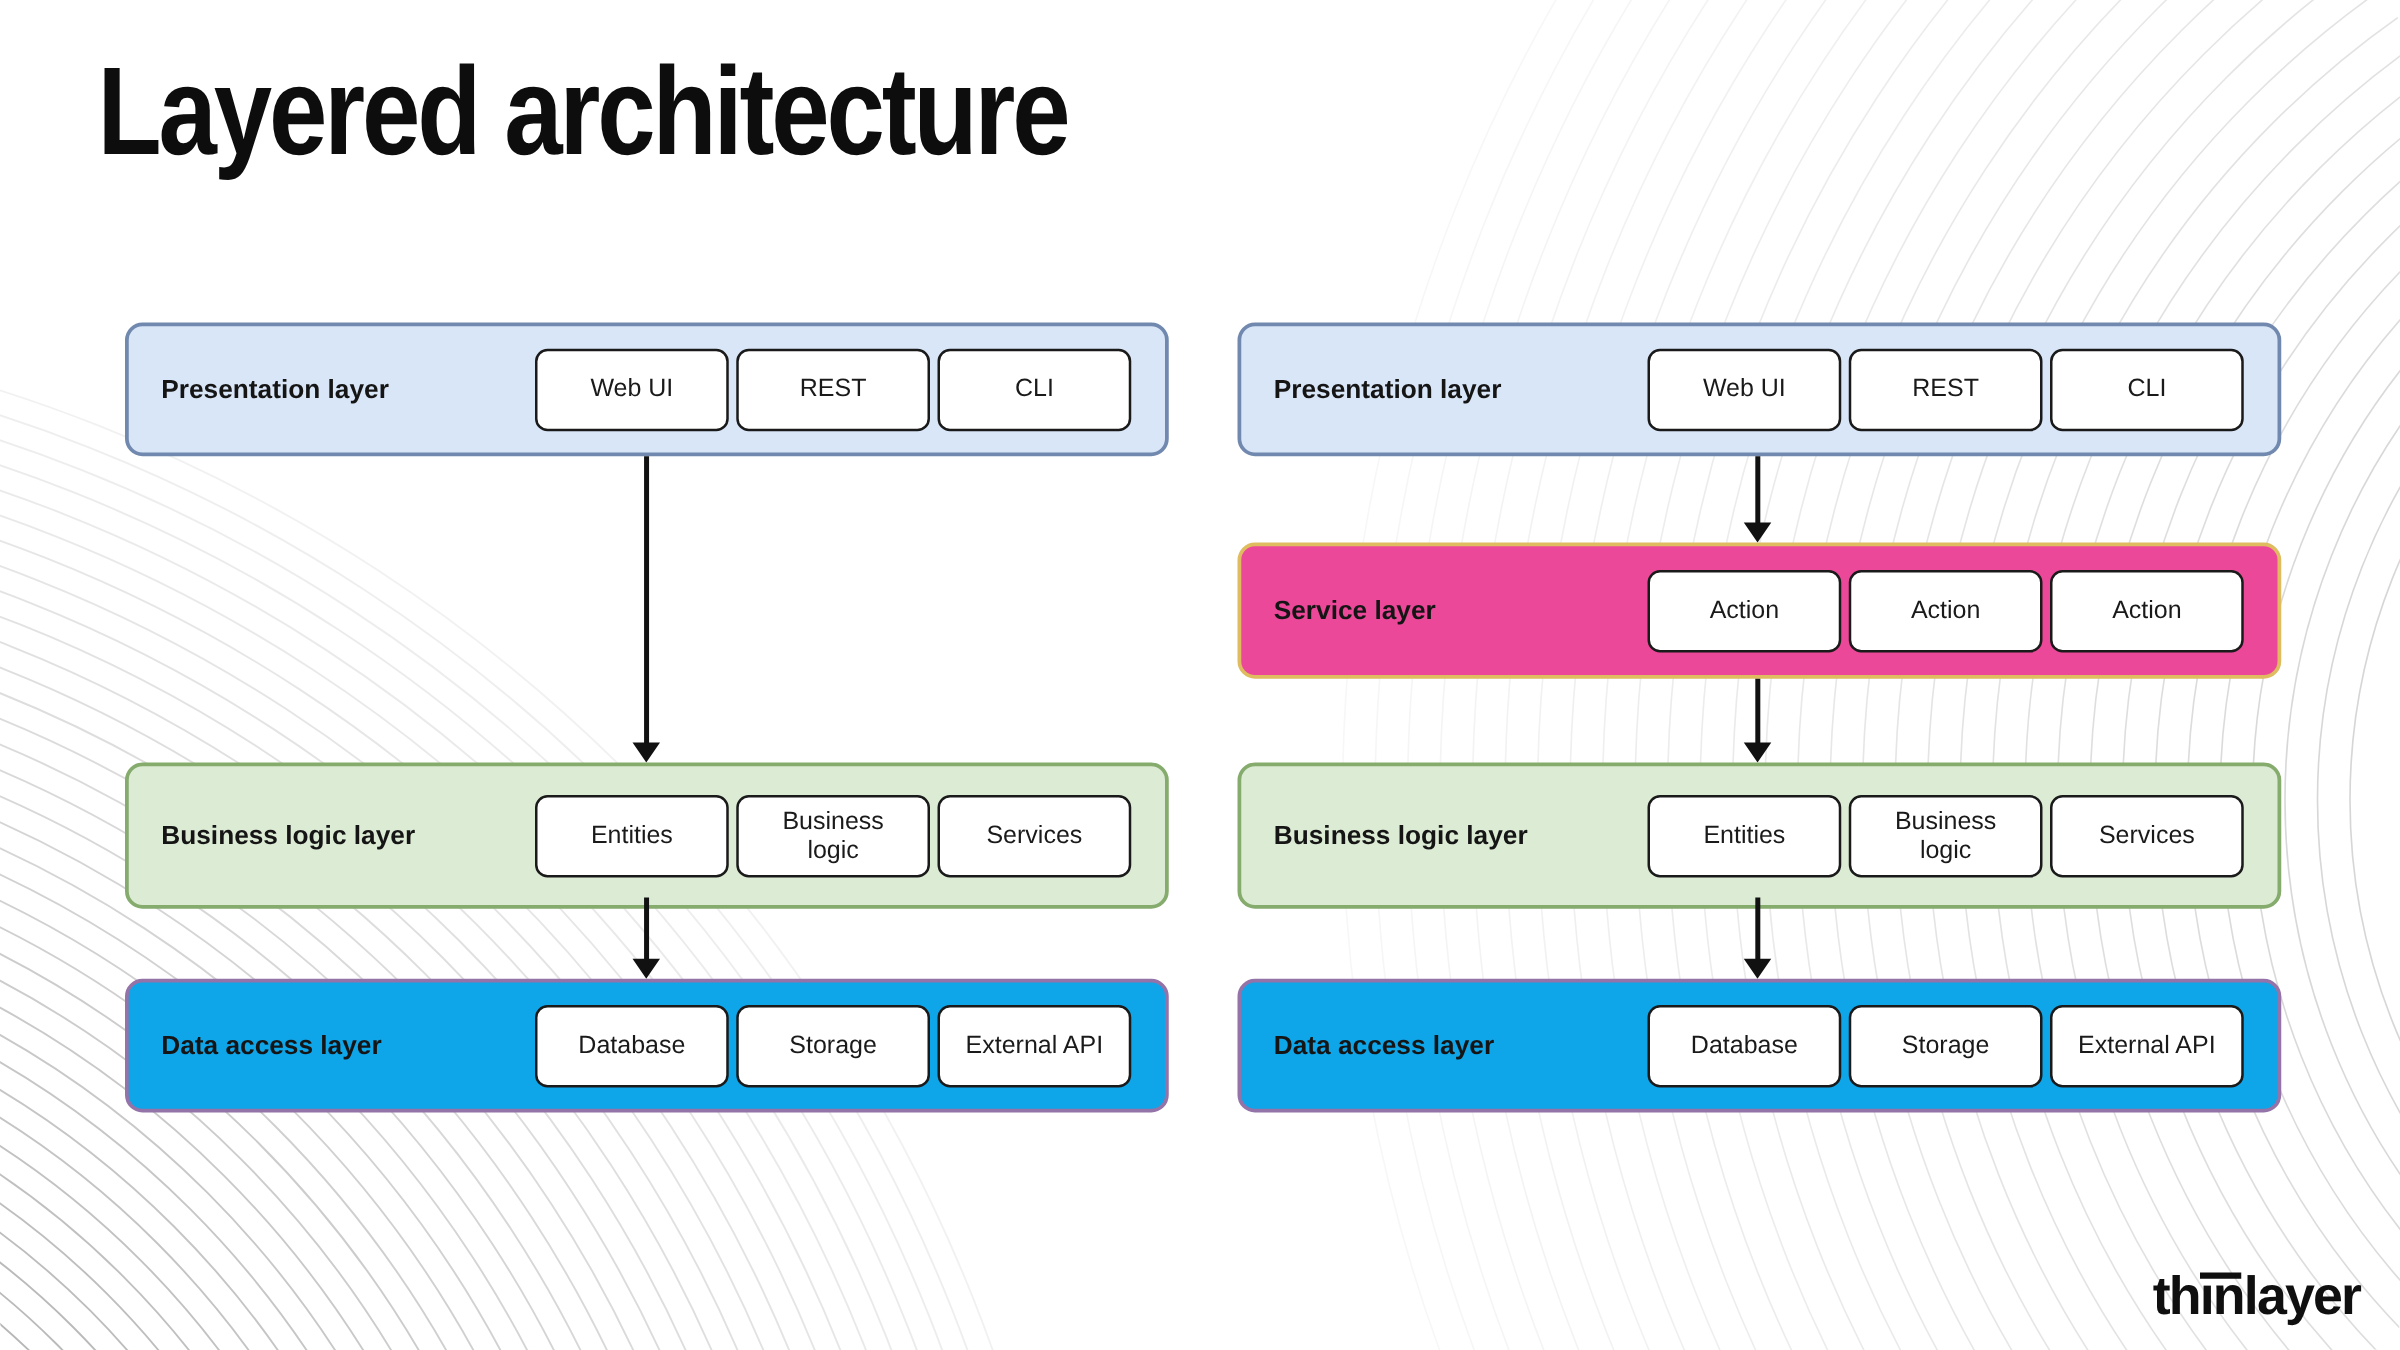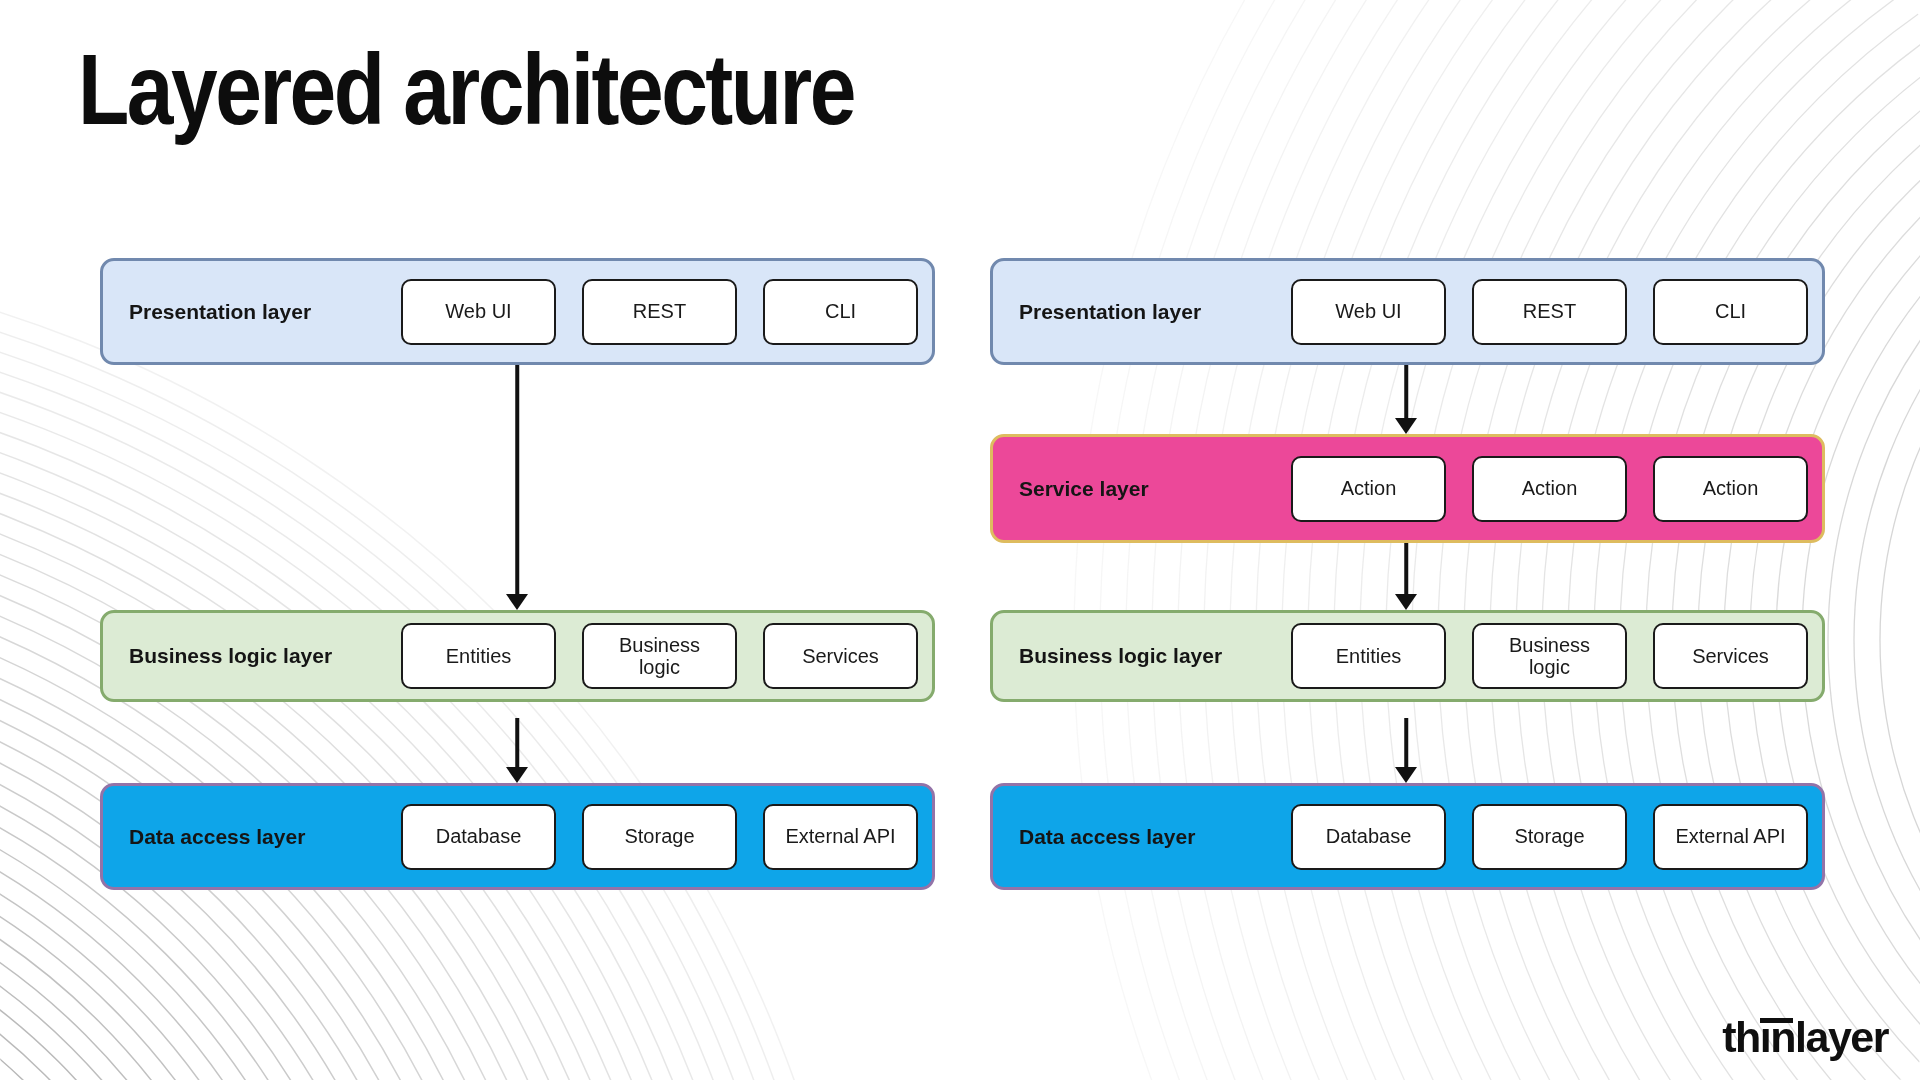--- a/index.html
+++ b/index.html
@@ -22,39 +22,39 @@
 
   .layer {
     position:absolute; left:0; width:835px; height:107px;
     border-radius:14px; border:3px solid #888; box-sizing:border-box;
     display:flex; align-items:center;
   }
   .layer-label {
     margin-left:26px; font-size:21px; font-weight:bold; color:#151515; white-space:nowrap;
   }
   .chips {
-    position:absolute; right:14px; top:50%; transform:translateY(-50%);
-    display:flex; gap:26px;
+    position:absolute; right:27px; top:50%; transform:translateY(-50%);
+    display:flex; gap:6px;
   }
   .chip {
     width:155px; height:66px; box-sizing:border-box;
     background:#ffffff; border:2.5px solid #1a1a1a; border-radius:10px;
     display:flex; align-items:center; justify-content:center;
     font-size:20px; line-height:1.12; text-align:center; color:#1a1a1a;
   }
   .chip span.narrow { display:inline-block; max-width:95px; }
 
   .c-blue   { background:#d9e6f8; border-color:#7189ae; }
   .c-yellow { background:#ec4899; border-color:#debc5f; }
   .c-green  { background:#dcebd4; border-color:#85ab6d; }
   .c-purple { background:#0ea5e9; border-color:#9373a8; }
 
   .row-presentation { top:0; }
   .row-service      { top:176px; height:109px; }
-  .row-business     { top:352px; height:92px; }
+  .row-business     { top:352px; height:117px; }
   .row-data         { top:525px; }
 
   .arrow { position:absolute; width:24px; transform:translateX(-50%); }
   .arrow .shaft {
     position:absolute; left:50%; transform:translateX(-50%);
     top:0; bottom:13px; width:3.5px; background:#111;
   }
   .arrow .head {
     position:absolute; bottom:0; left:50%; transform:translateX(-50%);
     width:0; height:0;

